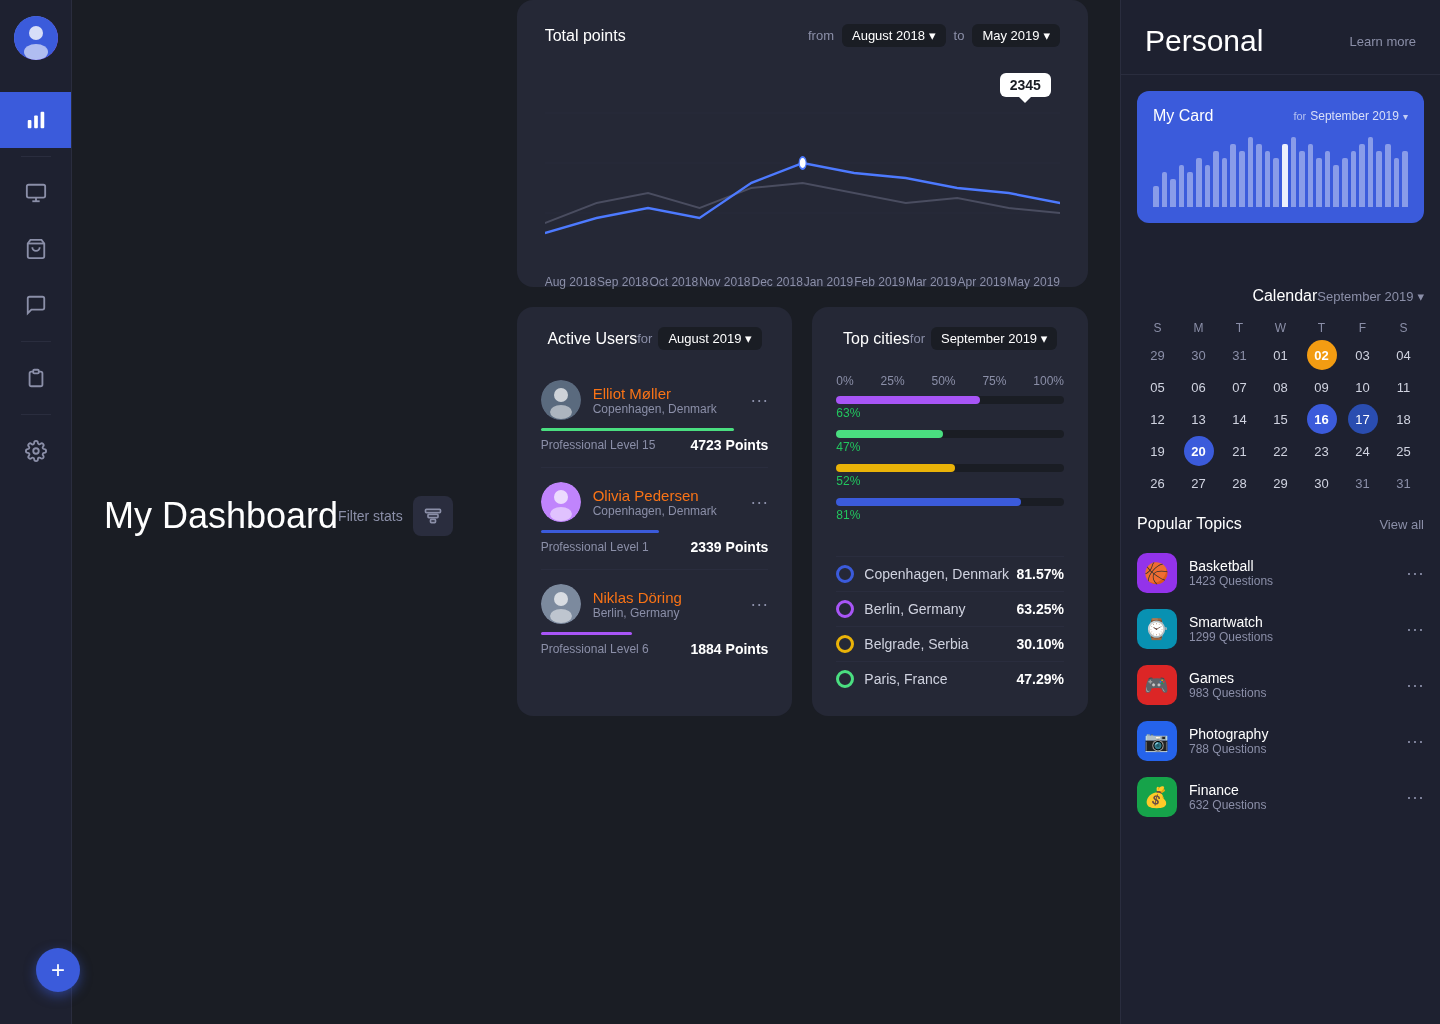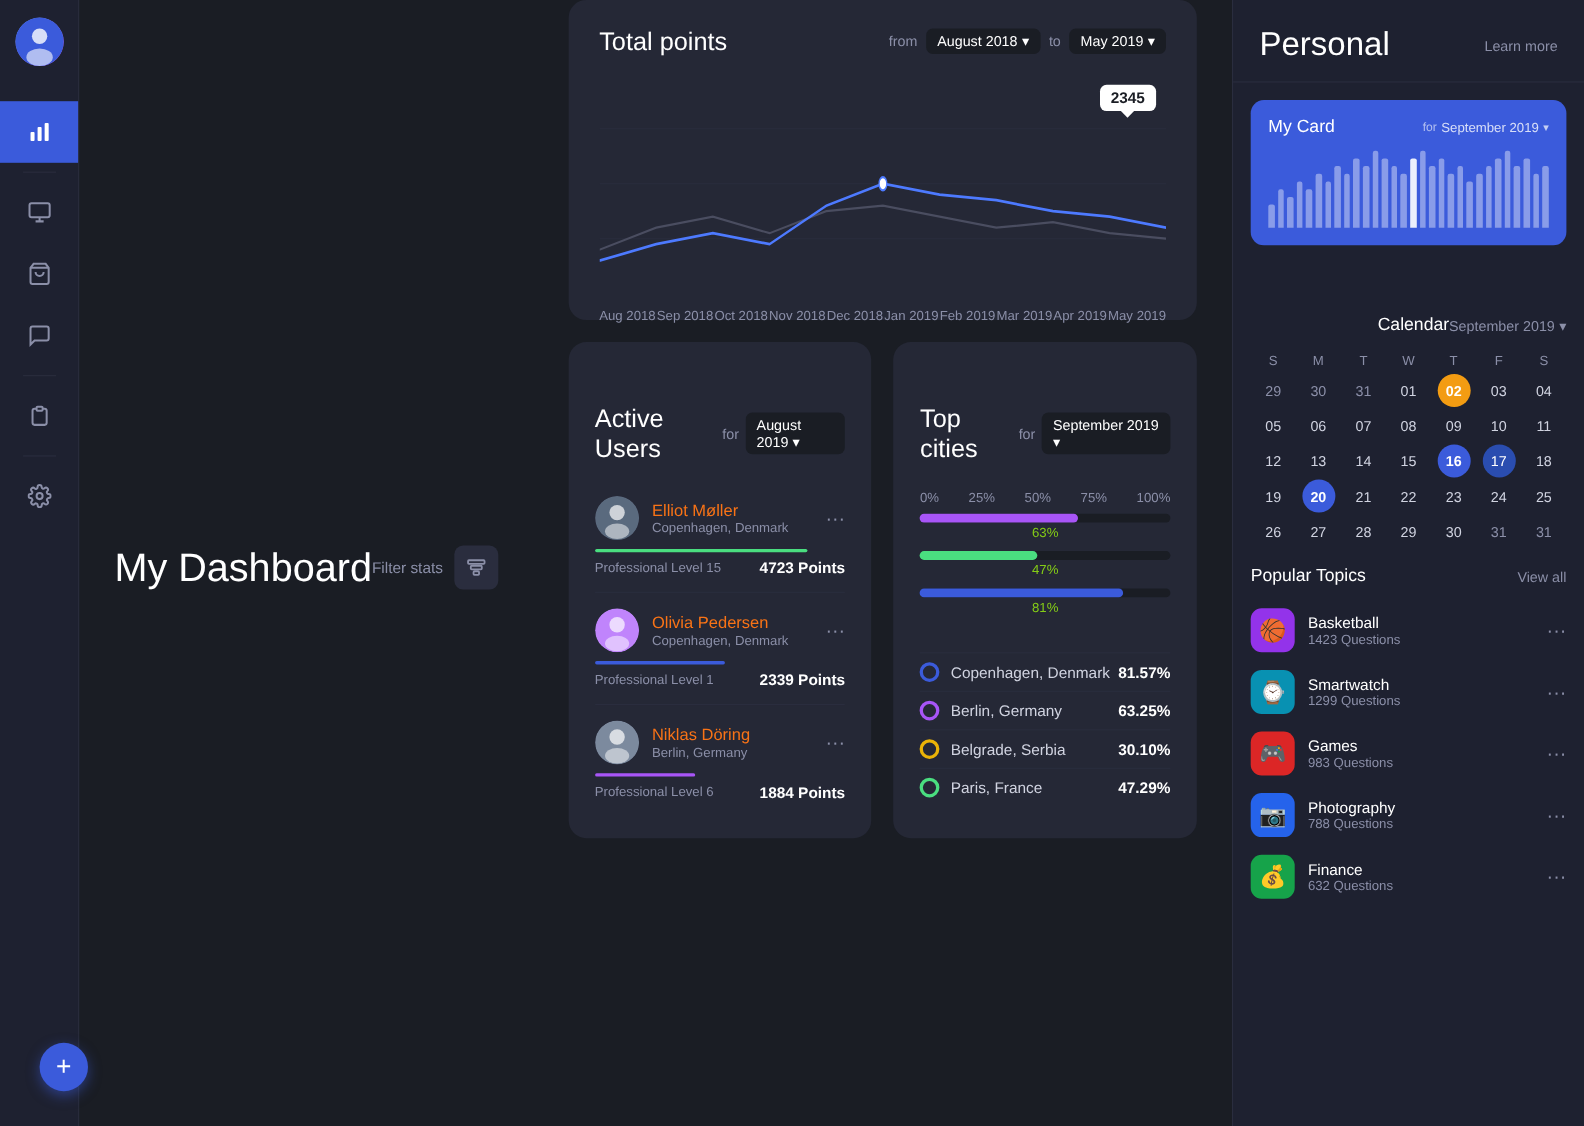--- a/index.html
+++ b/index.html
@@ -89,21 +89,21 @@
     
     .total-points-card {
       background: #252836;
       border-radius: 16px;
       padding: 24px 28px;
     }
     .card-header {
       display: flex; align-items: center; justify-content: space-between;
       margin-bottom: 16px;
     }
-    .card-title { font-size: 23px; font-weight: 500; color: #fff; }
+    .card-title { font-size: 16px; font-weight: 500; color: #fff; }
     .date-range {
       display: flex; align-items: center; gap: 8px;
       font-size: 13px; color: #8b8fa8;
     }
     .date-pill {
       background: #1a1d24; border-radius: 6px; padding: 4px 10px;
       color: #fff; font-size: 13px; cursor: pointer;
       display: flex; align-items: center; gap: 4px;
     }
     .chart-container {
@@ -131,23 +131,22 @@
     }
 
     
     .active-users-card {
       background: #252836;
       border-radius: 16px;
       padding: 20px 24px;
       flex: 1;
     }
     .card-header-sub {
-      display: flex; align-items: center; justify-content: space-between;
+      display: flex; align-items: center; justify-content: center;
       margin-bottom: 16px;
-      margin-top: 36px;
     }
     .for-label { color: #8b8fa8; font-size: 13px; }
     .period-btn {
       background: #1a1d24; border-radius: 6px; padding: 4px 10px;
       color: #fff; font-size: 13px; cursor: pointer;
     }
     .user-item {
       padding: 14px 0;
       border-bottom: 1px solid #2a2d3e;
     }
@@ -181,21 +180,21 @@
       padding: 20px 24px;
       flex: 1;
     }
     .bar-chart-area { padding: 8px 0; }
     .bar-row { margin-bottom: 10px; }
     .bar-bg {
       height: 8px; background: #1a1d24; border-radius: 4px; position: relative;
     }
     .bar-fill { height: 100%; border-radius: 4px; }
     .bar-label {
-      font-size: 12px; color: #84cc16; text-align: center;
+      font-size: 12px; color: #22c55e; text-align: left;
       margin-top: 2px;
     }
     .city-list { margin-top: 16px; }
     .city-item {
       display: flex; align-items: center; justify-content: space-between;
       padding: 8px 0; border-top: 1px solid #2a2d3e;
     }
     .city-left { display: flex; align-items: center; gap: 10px; }
     .city-dot {
       width: 18px; height: 18px; border-radius: 50%; border: 3px solid;
@@ -545,20 +544,26 @@
             <div class="bar-bg">
                 <div class="bar-fill" style="background:#a855f7;width:63%;"></div>
               </div>
             <div class="bar-label">63%</div>
           </div>
           <div class="bar-row">
             <div class="bar-bg">
                 <div class="bar-fill" style="background:#4ade80;width:47%;"></div>
               </div>
             <div class="bar-label">47%</div>
+          </div>
+          <div class="bar-row">
+            <div class="bar-bg">
+                <div class="bar-fill" style="background:#eab308;width:52%;"></div>
+              </div>
+            <div class="bar-label">52%</div>
           </div>
           <div class="bar-row">
             <div class="bar-bg">
                 <div class="bar-fill" style="background:#3b5bdb;width:81%;"></div>
               </div>
             <div class="bar-label">81%</div>
           </div>
         </div>
 
         <div class="city-list">

